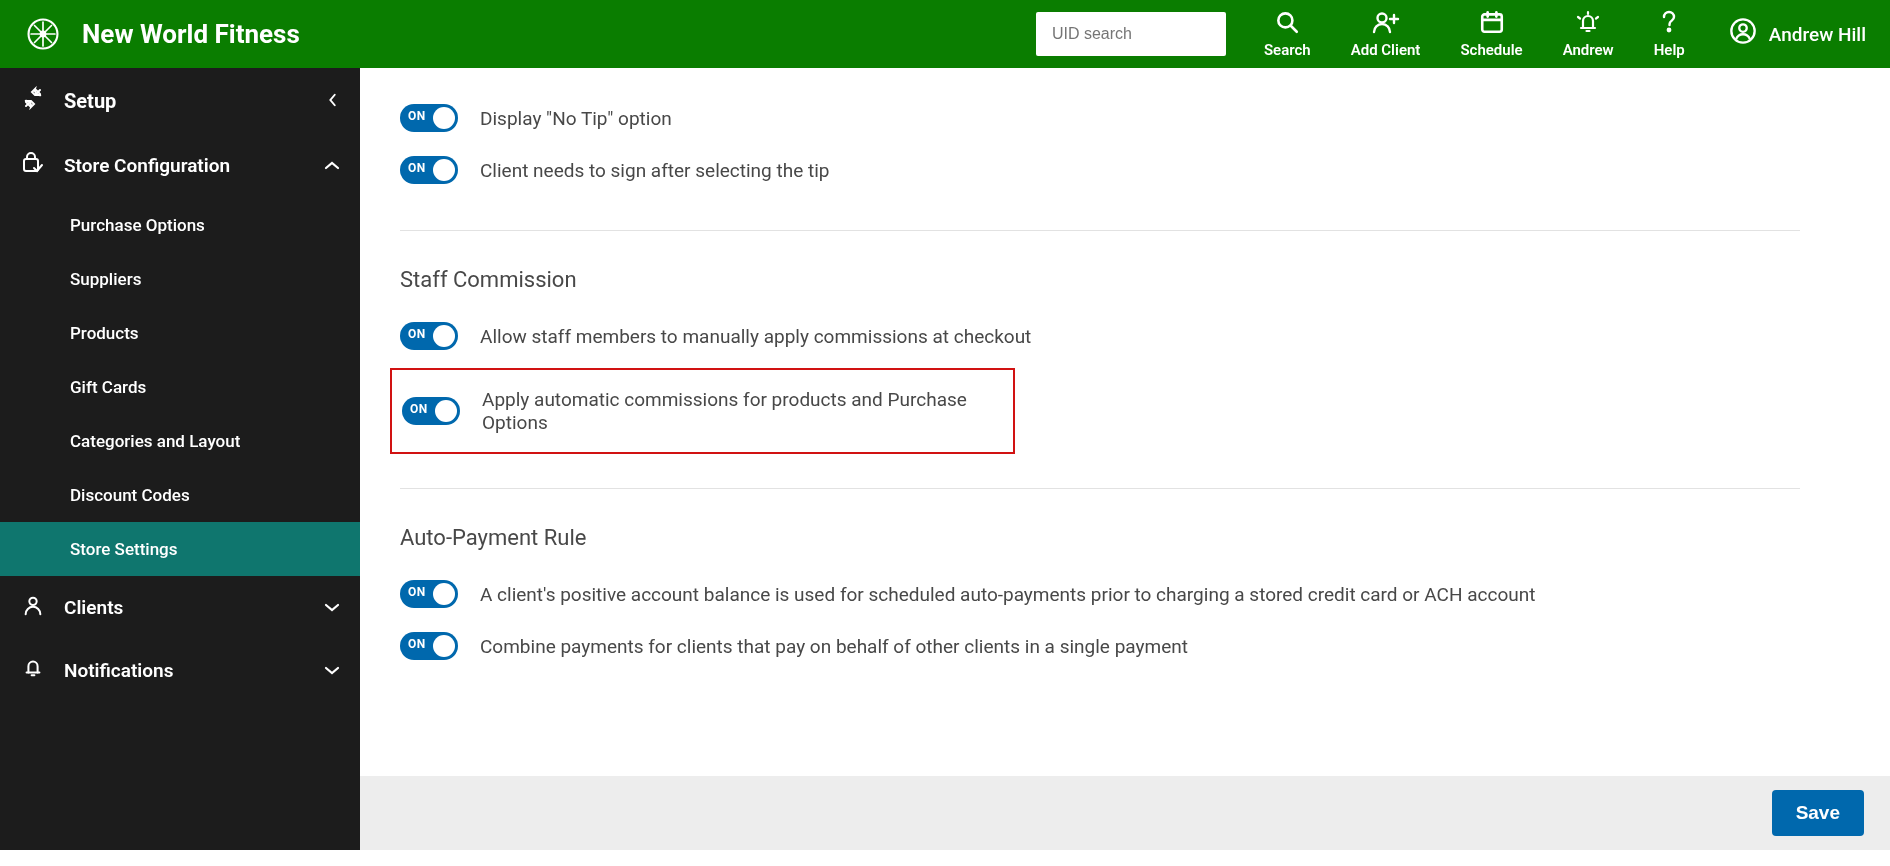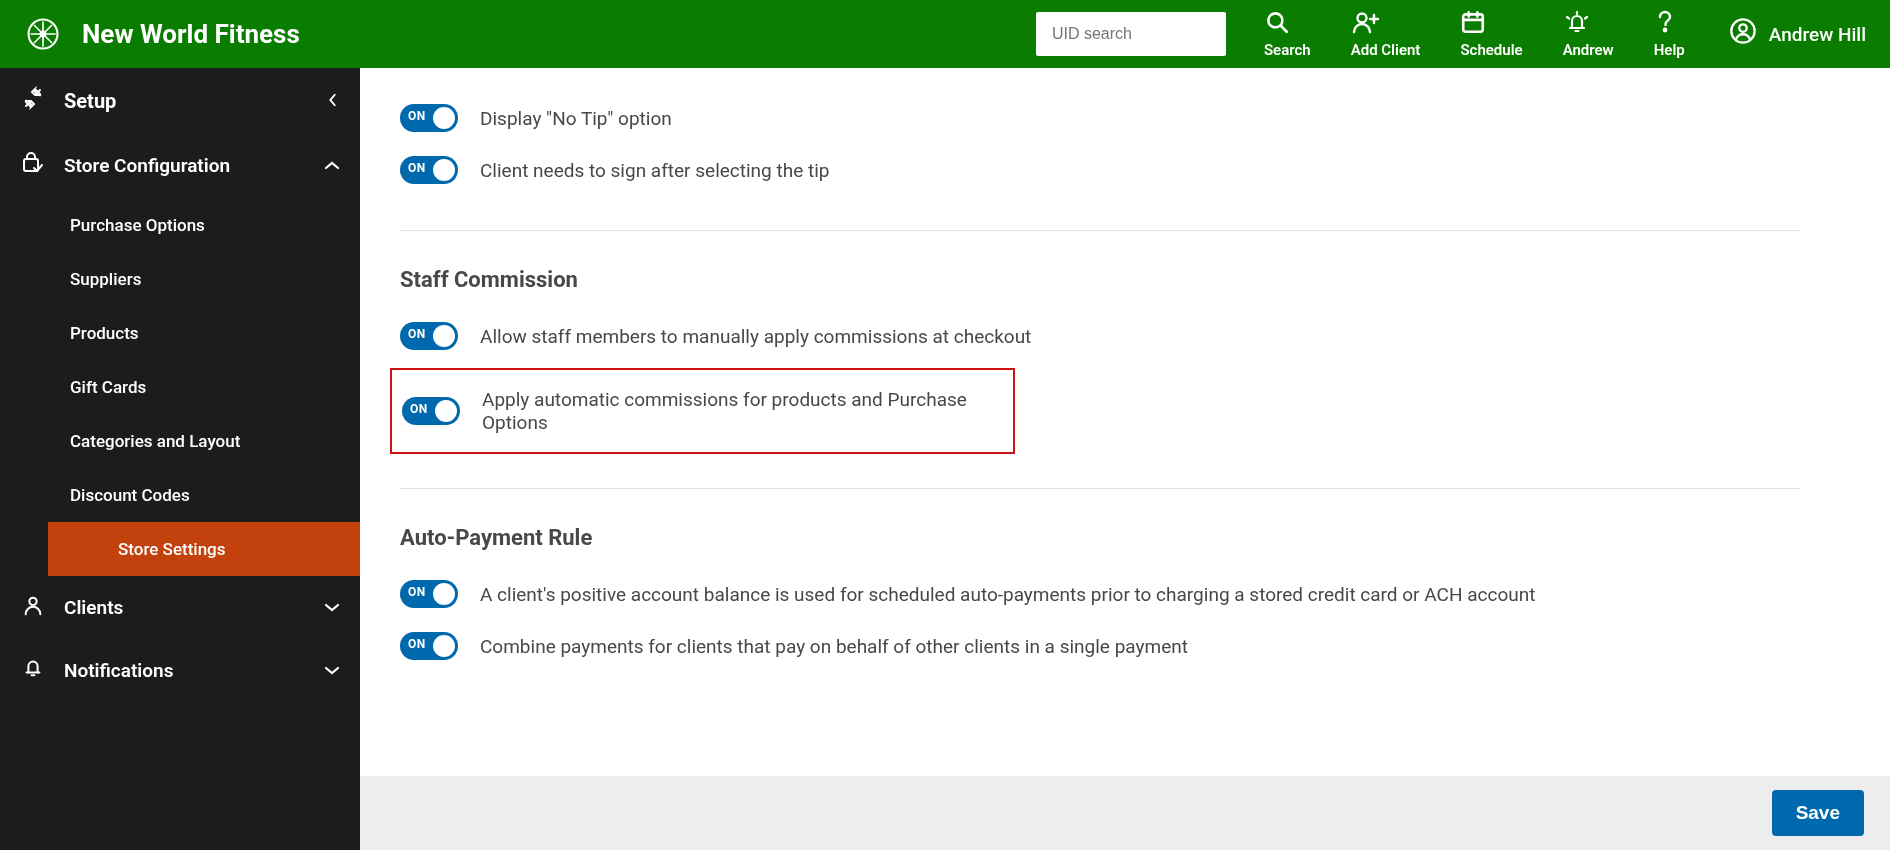--- a/index.html
+++ b/index.html
@@ -29,21 +29,21 @@
     border: none;
     border-radius: 2px;
     padding: 0 16px;
     font-size: 16px;
     color: #555;
     margin-right: 18px;
   }
   .hdr-action {
     display: flex;
     flex-direction: column;
-    align-items: flex-start;
+    align-items: center;
     justify-content: center;
     gap: 2px;
     padding: 0 20px;
     cursor: pointer;
     font-size: 15px;
     font-weight: 600;
   }
   .hdr-action .hdr-icon { font-size: 24px; line-height: 1; }
   .hdr-user { display: flex; align-items: center; gap: 12px; padding-left: 24px; cursor: pointer; }
   .hdr-user .uname { font-size: 19px; font-weight: 500; }
@@ -71,22 +71,21 @@
   .sidebar-section.dim { font-size: 19px; font-weight: 600; }
   .sidebar-section .chev { margin-left: auto; font-size: 18px; }
   .sidebar-icon { width: 26px; text-align: center; font-size: 22px; }
   .sidebar-sub-item {
     padding: 17px 24px 17px 70px;
     font-size: 17px;
     font-weight: 500;
     cursor: pointer;
   }
   .sidebar-sub-item.active {
-    background: #c2410c;
-    margin-left: 48px;
+    background: #0f766e;
   }
 
   
   .main {
     flex: 1;
     position: relative;
     background: #fff;
     overflow: hidden;
   }
   .content {
@@ -126,21 +125,21 @@
     font-size: 12px;
     font-weight: 700;
     letter-spacing: 0.5px;
   }
   .setting-label {
     font-size: 19px;
     color: #484848;
   }
   .section-heading {
     font-size: 22px;
-    font-weight: 700;
+    font-weight: 400;
     color: #484848;
     margin: 36px 0 18px;
   }
   .section-divider {
     border: none;
     border-top: 1px solid #e2e2e2;
     margin: 34px 0 10px;
   }
   .highlight-box {
     border: 2px solid #d11212;

